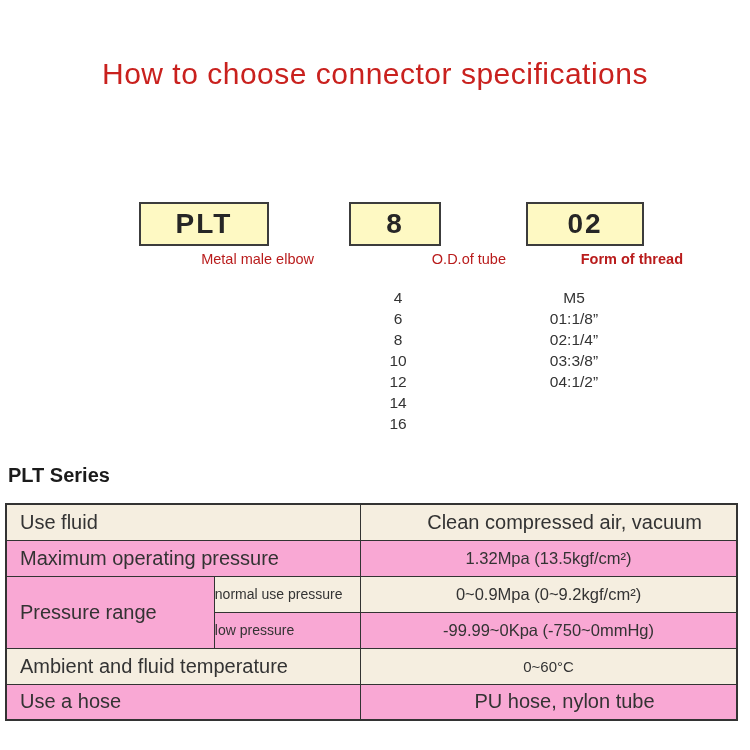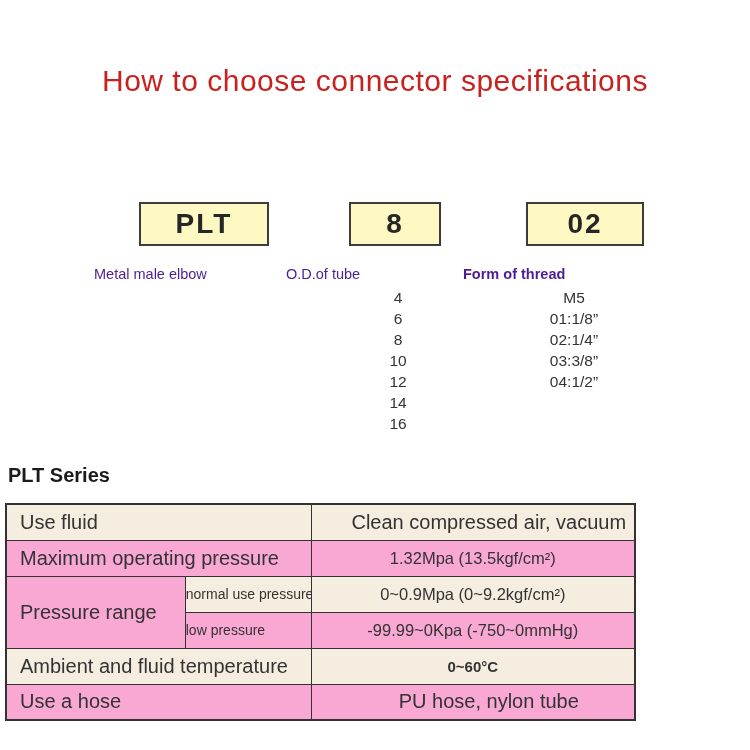--- a/index.html
+++ b/index.html
@@ -1,56 +1,56 @@
 <!DOCTYPE html>
 <html><head>
 <meta charset="utf-8">
 <style>
   * { margin:0; padding:0; box-sizing:border-box; }
   html,body { width:750px; height:750px; background:#ffffff;
               font-family:"Liberation Sans", sans-serif; overflow:hidden; }
   .stage { position:relative; width:750px; height:750px; background:#fff; }
 
-  .title { position:absolute; top:64px; left:0; width:750px; text-align:center;
+  .title { position:absolute; top:57px; left:0; width:750px; text-align:center;
            font-size:30px; color:#c9211e; letter-spacing:.5px; }
   .subtitle { position:absolute; top:102px; left:0; width:750px; text-align:center;
               font-size:23px; color:#141414; }
 
   .code-box { position:absolute; top:202px; height:44px; border:2px solid #3c3c3c;
               display:flex; align-items:center; justify-content:center;
               font-weight:bold; font-size:28px; color:#262626; letter-spacing:2px;
               background:#fef9c3; }
   .box-plt    { left:139px; width:130px; }
   .box-tube   { left:349px; width:92px; }
   .box-thread { left:526px; width:118px; }
 
-  .code-label { position:absolute; top:266px; width:220px; text-align:left;
-                font-size:14.5px; color:#4c1d95; }
+  .code-label { position:absolute; top:251px; width:220px; text-align:right;
+                font-size:14.5px; color:#b91c1c; }
   .label-plt    { left:94px; }
   .label-tube   { left:286px; }
   .label-thread { left:463px;font-weight:bold; }
 
   .options { position:absolute; top:287px; width:200px; text-align:center;
              font-size:15.5px; line-height:21px; color:#333; list-style:none; }
   .tube-options   { left:298px; }
   .thread-options { left:474px; }
 
   .series-heading { position:absolute; top:464px; left:8px; font-size:20px;
                     font-weight:bold; color:#1b1b1b; }
 
-  table.spec { position:absolute; top:503px; left:5px; width:631px;
+  table.spec { position:absolute; top:503px; left:5px; width:733px;
                border-collapse:collapse; table-layout:fixed;
                border:2px solid #333; }
   table.spec td { border:1.5px solid #333; height:36px; color:#333;
                   overflow:hidden; white-space:nowrap; }
   td.lbl   { font-size:20px; text-align:left; padding-left:13px; }
   td.sub   { font-size:14px; text-align:left; color:#3a3a3a;margin-top:33px; }
   td.val   { font-size:20px; text-align:center;padding-left:32px; }
   td.valm  { font-size:16.5px; text-align:center; }
-  td.vals  { font-size:15px; text-align:center;font-weight:bold; }
+  td.vals  { font-size:15px; text-align:center; }
   .beige { background:#f5eee0; }
   .white { background:#f9a8d4; }
 </style>
 </head>
 <body>
 
 <div class="stage">
 
   <div class="title">How to choose connector specifications</div>
 

